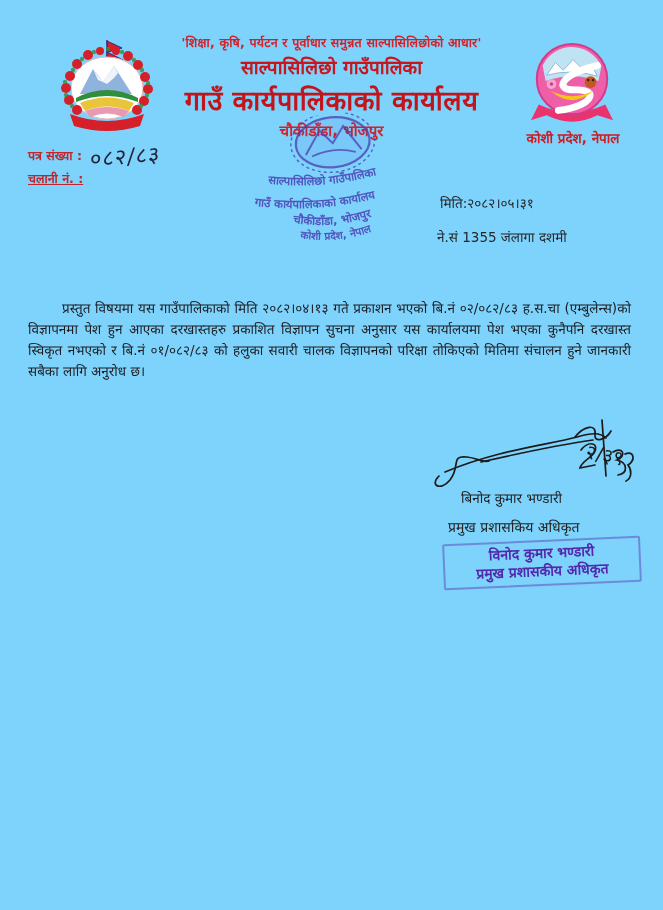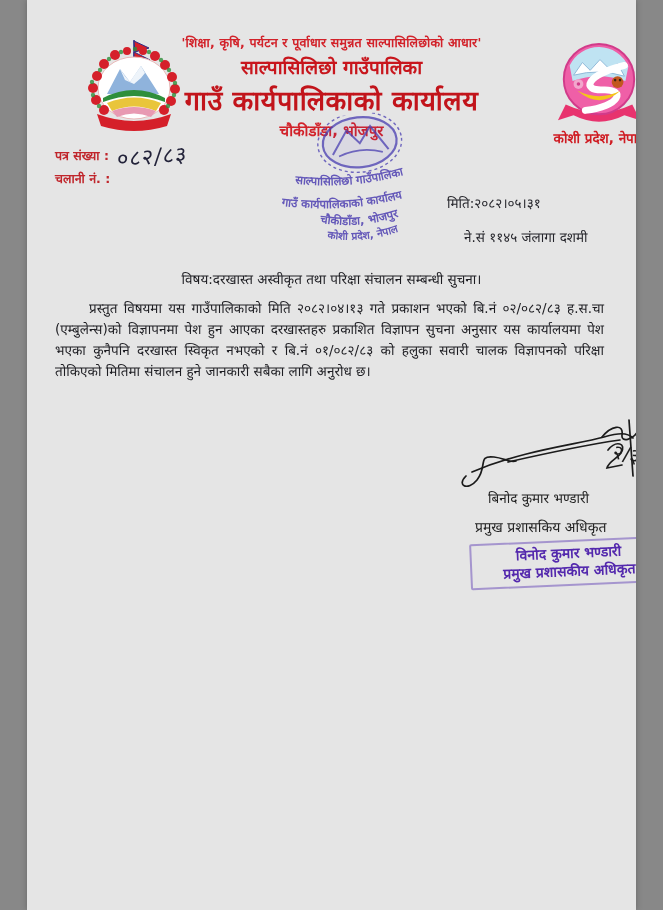--- a/index.html
+++ b/index.html
@@ -1,50 +1,50 @@
 <!DOCTYPE html>
 <html><head>
 <meta charset="utf-8">
 <style>
   * { margin:0; padding:0; box-sizing:border-box; }
   html,body { background:#888; }
   body { font-family:"DejaVu Sans","Liberation Sans",sans-serif; }
   .page {
-    position:relative; width:609px; height:910px; margin:0 auto;
-    background:#e5e5e5; overflow:hidden;
+    position:relative; width:663px; height:910px; margin:0 auto;
+    background:#7dd3fc; overflow:hidden;
     box-shadow:0 0 6px rgba(0,0,0,.25);
   }
   
   .header-center {
     position:absolute; top:34px; left:50%; transform:translateX(-50%);
     width:430px; text-align:center;
   }
   .motto   { color:#d2222a; font-weight:bold; font-size:12.5px; letter-spacing:.2px; }
   .muni    { color:#c8161d; font-weight:bold; font-size:19px; margin-top:3px; }
   .office  { color:#c2141b; font-weight:bold; font-size:27px; margin-top:1px; letter-spacing:.5px; }
   .place   { color:#d2222a; font-weight:bold; font-size:15px; margin-top:2px; }
   .left-emblem  { position:absolute; left:50px;  top:36px; width:115px; height:97px; }
   .right-logo   { position:absolute; left:523px; top:40px; width:98px;  height:90px; }
   .right-caption{
     position:absolute; left:508px; top:129px; width:130px; text-align:center;
     color:#cf1b22; font-weight:bold; font-size:13.5px;
   }
   
   .ref-line { position:absolute; left:28px; color:#c0262c; font-weight:bold; font-size:12.5px; }
-  .ref-1 { top:140px; } .ref-2 { top:170px; }
+  .ref-1 { top:140px; } .ref-2 { top:170px;text-decoration:underline; }
   .hand-ref {
     display:inline-block; color:#23233a; font-weight:normal; font-size:22px;
     transform:rotate(-4deg) skewX(-6deg); margin-left:4px; vertical-align:-4px;
     letter-spacing:1px; font-family:"DejaVu Serif","Liberation Serif",serif;
   }
   
   .stamp-top { position:absolute; left:233px; top:114px; width:208px; height:138px;
                transform:rotate(-6deg); opacity:.9; }
   
-  .date-line { position:absolute; left:420px; top:194px; color:#26262c; font-size:13.5px; }
+  .date-line { position:absolute; left:440px; top:194px; color:#26262c; font-size:13.5px; }
   .ns-line   { position:absolute; left:437px; top:228px; color:#26262c; font-size:13.5px; }
   
   .subject {
     position:absolute; top:270px; left:0; width:100%; text-align:center;
     color:#1d1d22; font-size:13.5px; font-weight:500;
   }
   .body-text {
     position:absolute; top:298px; left:28px; right:32px;
     color:#1d1d22; font-size:13.5px; line-height:1.56;
     text-align:justify; text-indent:34px;
@@ -162,23 +162,22 @@
     </g>
     <g font-size="11.5" font-weight="bold" fill="#4a3cb0" opacity=".92" font-family="DejaVu Sans, Liberation Sans, sans-serif">
       <text><textPath href="#arc1" startOffset="6%">साल्पासिलिछो गाउँपालिका</textPath></text>
       <text><textPath href="#arc2" startOffset="2%">गाउँ कार्यपालिकाको कार्यालय</textPath></text>
       <text><textPath href="#arc3" startOffset="4%">चौकीडाँडा, भोजपुर</textPath></text>
       <text font-size="10.5"><textPath href="#arc4" startOffset="4%">कोशी प्रदेश, नेपाल</textPath></text>
     </g>
   </svg>
 
   <div class="date-line">मिति:२०८२।०५।३१</div>
-  <div class="ns-line">ने.सं ११४५ जंलागा दशमी</div>
-
-  <div class="subject">विषय:दरखास्त अस्वीकृत तथा परिक्षा संचालन सम्बन्धी सुचना।</div>
+  <div class="ns-line">ने.सं 1355 जंलागा दशमी</div>
+
 
   <div class="body-text">प्रस्तुत विषयमा यस गाउँपालिकाको मिति २०८२।०४।१३ गते प्रकाशन भएको बि.नं ०२/०८२/८३ ह.स.चा (एम्बुलेन्स)को विज्ञापनमा पेश हुन आएका दरखास्तहरु प्रकाशित विज्ञापन सुचना अनुसार यस कार्यालयमा पेश भएका कुनैपनि दरखास्त स्विकृत नभएको र बि.नं ०१/०८२/८३ को हलुका सवारी चालक विज्ञापनको परिक्षा तोकिएको मितिमा संचालन हुने जानकारी सबैका लागि अनुरोध छ।</div>
 
   <svg class="sig-svg" viewBox="0 0 215 88">
     <g fill="none" stroke="#1b1b1b" stroke-width="1.7" stroke-linecap="round">
       <path d="M14,66 C4,76 16,81 25,70 C36,56 25,45 42,47 C52,48 58,53 64,51"></path>
       <path d="M20,62 C72,40 122,35 152,27 C166,23 175,22 181,28"></path>
       <path d="M56,52 C100,42 140,34 168,30"></path>
       <path d="M150,27 C159,16 172,13 170,25 C169,33 181,30 186,21"></path>
       <path d="M177,10 L181,66"></path>

